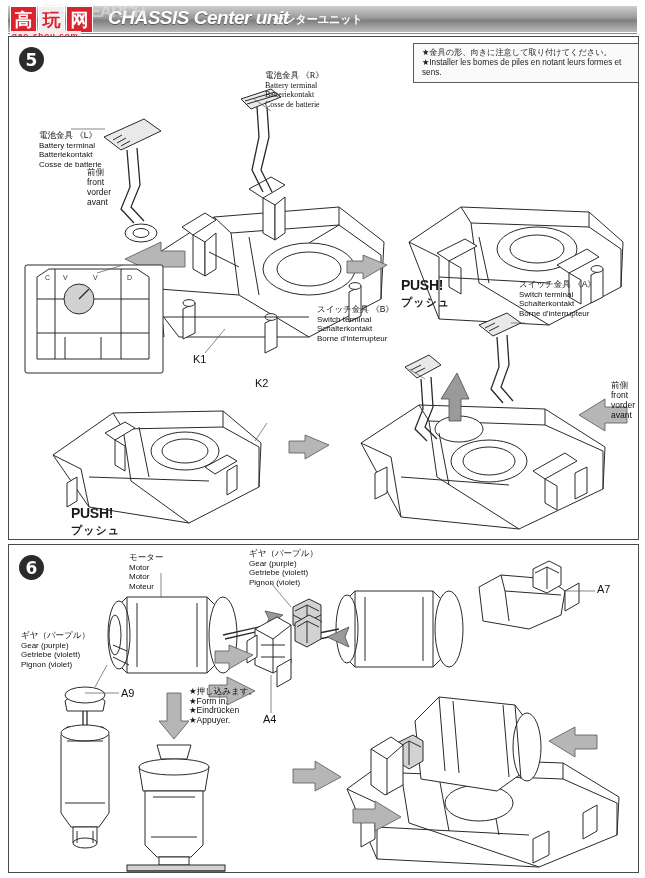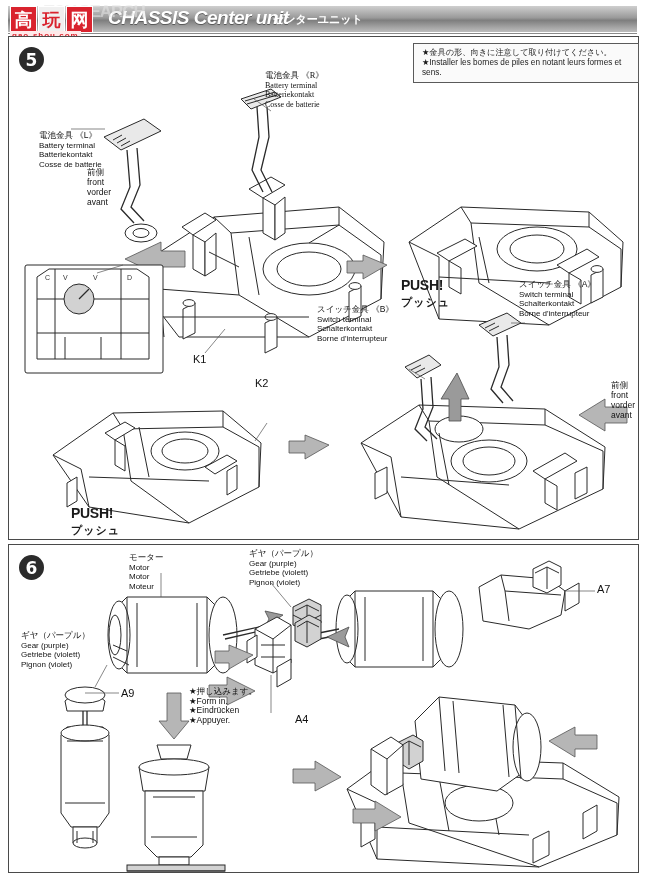--- a/index.html
+++ b/index.html
@@ -409,18 +409,18 @@
     </div>
 
     <div class="note" style="left:180px;top:142px;line-height:9.5px;">
       <div>★押し込みます。</div>
       <div>★Form in.</div>
       <div>★Eindrücken</div>
       <div>★Appuyer.</div>
     </div>
 
     <div class="partlbl" style="left:112px;top:142px;text-align:right;">A9</div>
-    <div class="partlbl" style="left:254px;top:168px;margin-left:32px;">A4</div>
+    <div class="partlbl" style="left:254px;top:168px;">A4</div>
     <div class="partlbl" style="left:588px;top:38px;">A7</div>
 
   </div>
 
 </div>
 
 </body></html>

